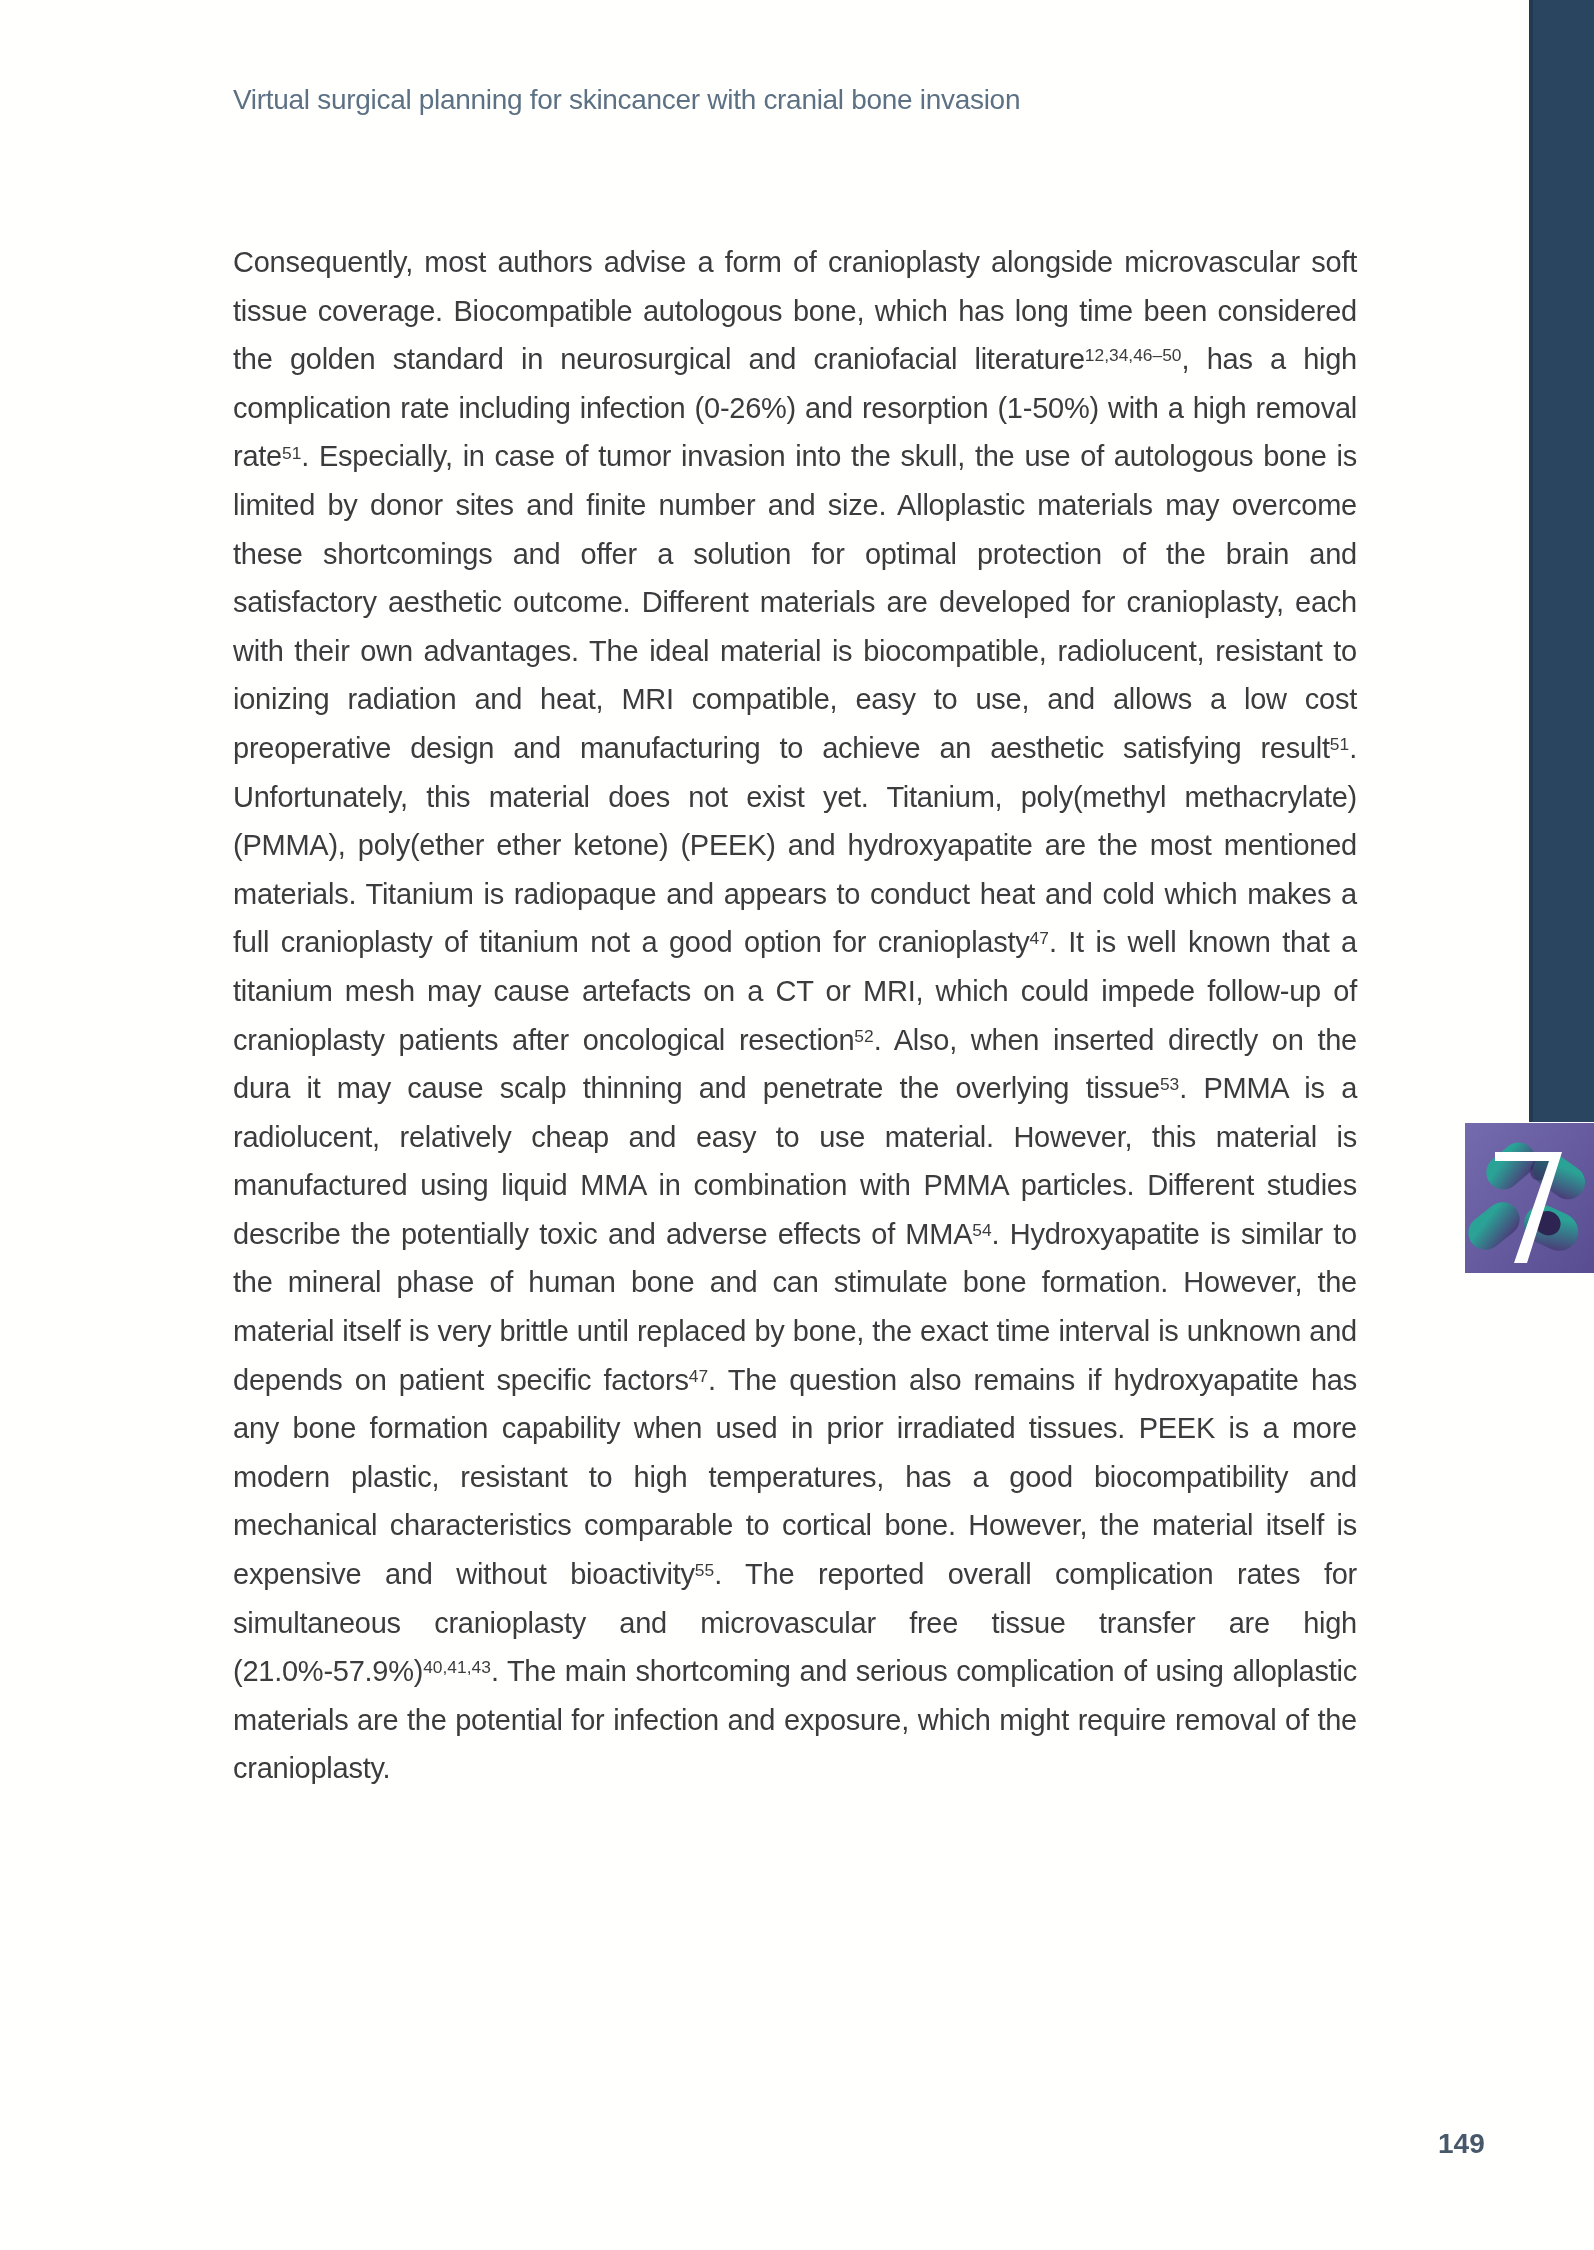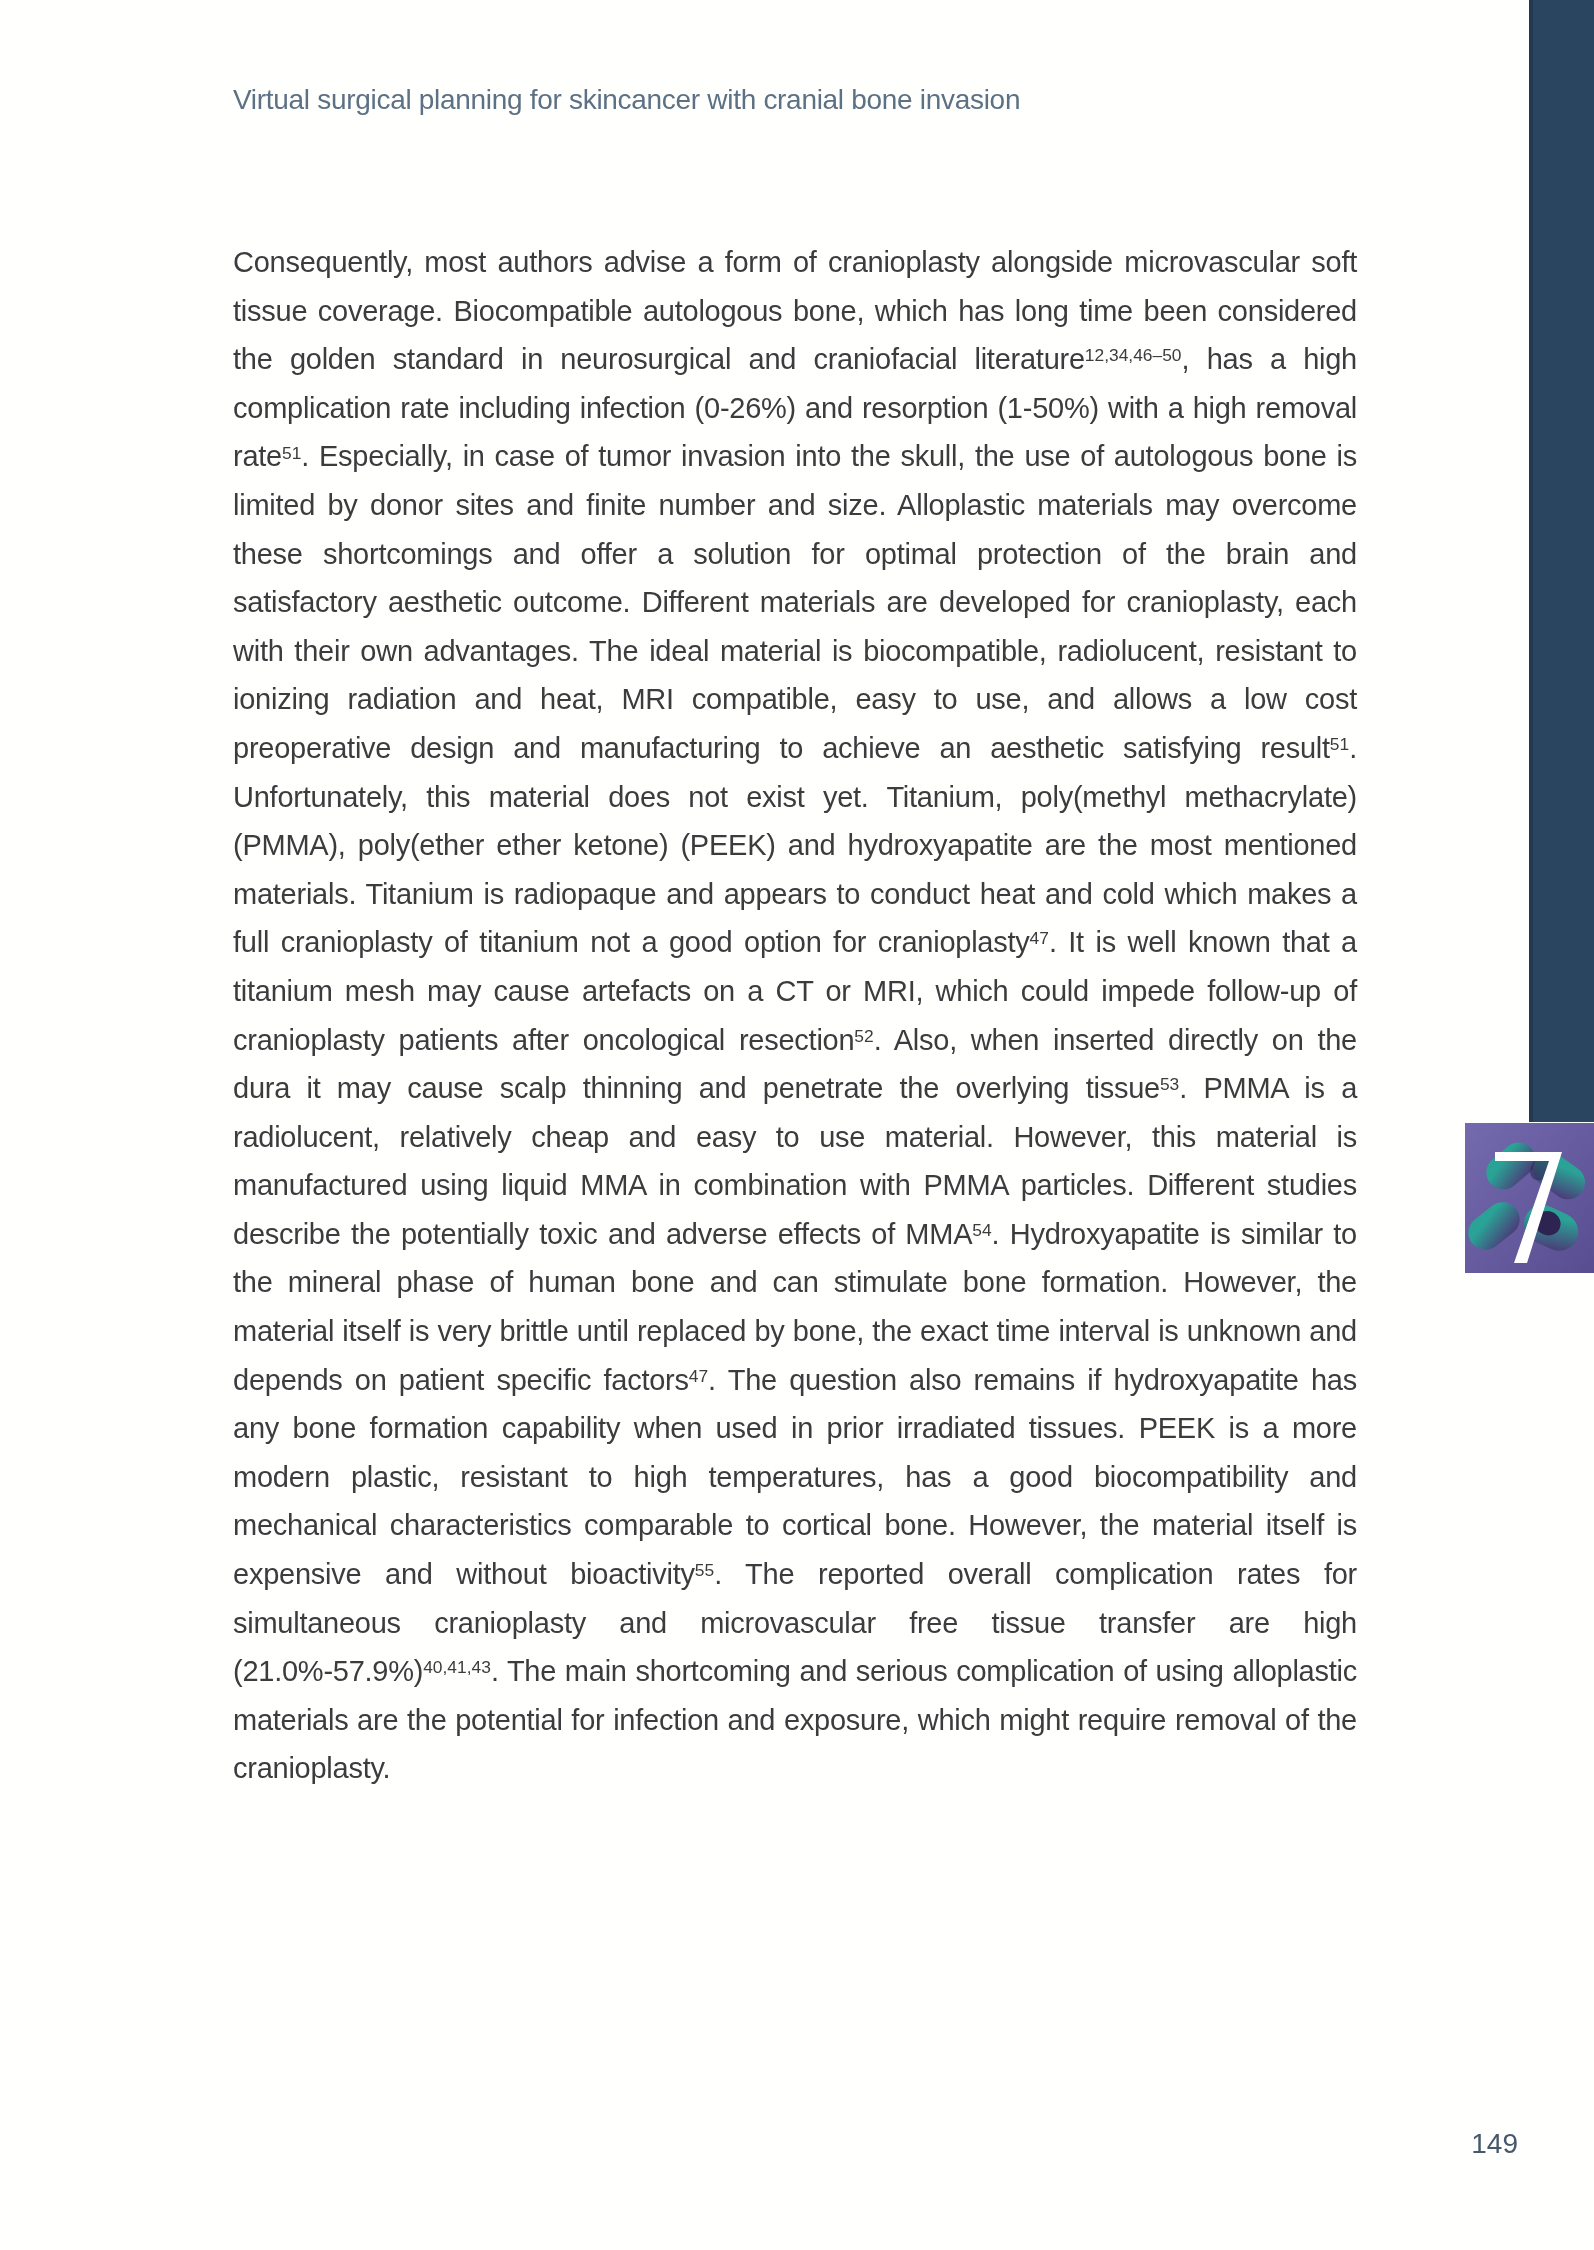--- a/index.html
+++ b/index.html
@@ -84,23 +84,23 @@
   .stop-purple     { stop-color: var(--capsule-purple); }
   .stop-bgl        { stop-color: var(--badge-purple-light); }
   .stop-bgd        { stop-color: var(--badge-purple-dark); }
   .capsule-hole    { fill: var(--capsule-dark); }
   .chapter-numeral { fill: var(--numeral); }
   .page-number {
     position: absolute;
     top: 2128px;
     left: 1438px;
     width: 80px;
-    text-align: right;
+    text-align: left;
     font-size: 28px;
-    font-weight: 400;
+    font-weight: 700;
     color: var(--pagenum-text);
   }
 </style>
 </head>
 <body>
 
 <div class="page">
 
   <div class="running-header">Virtual surgical planning for skincancer with cranial bone invasion</div>
 

